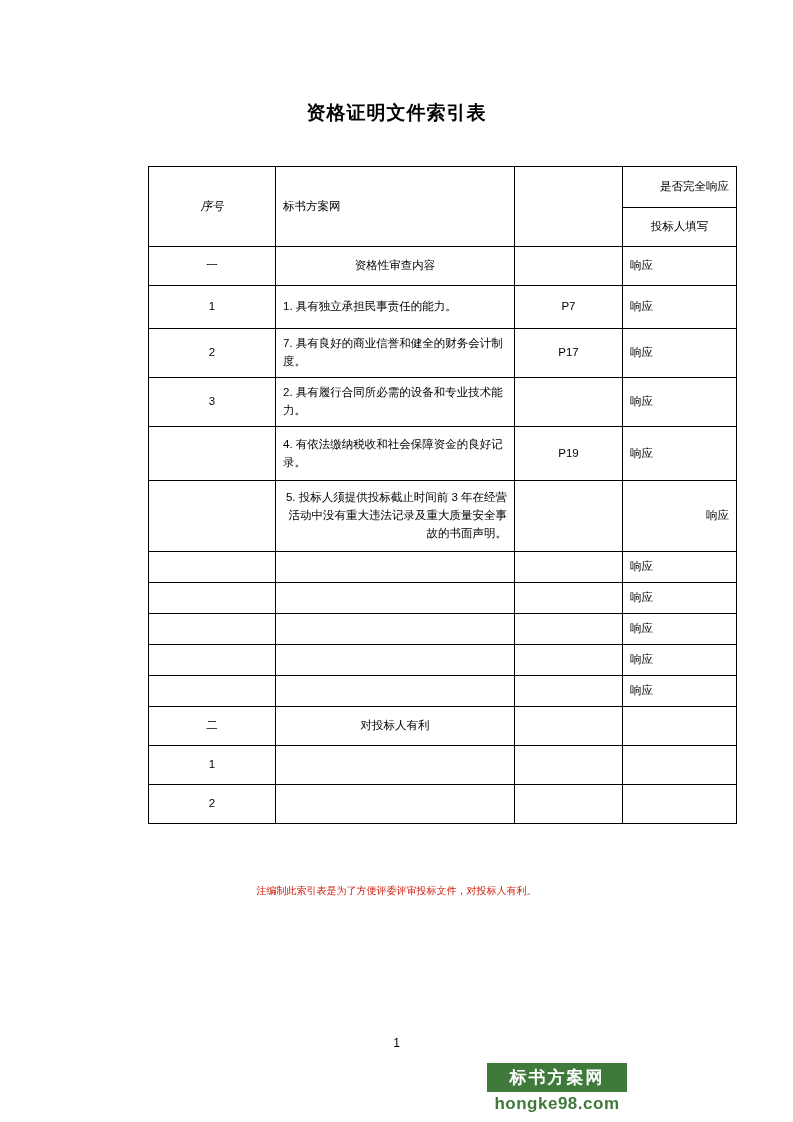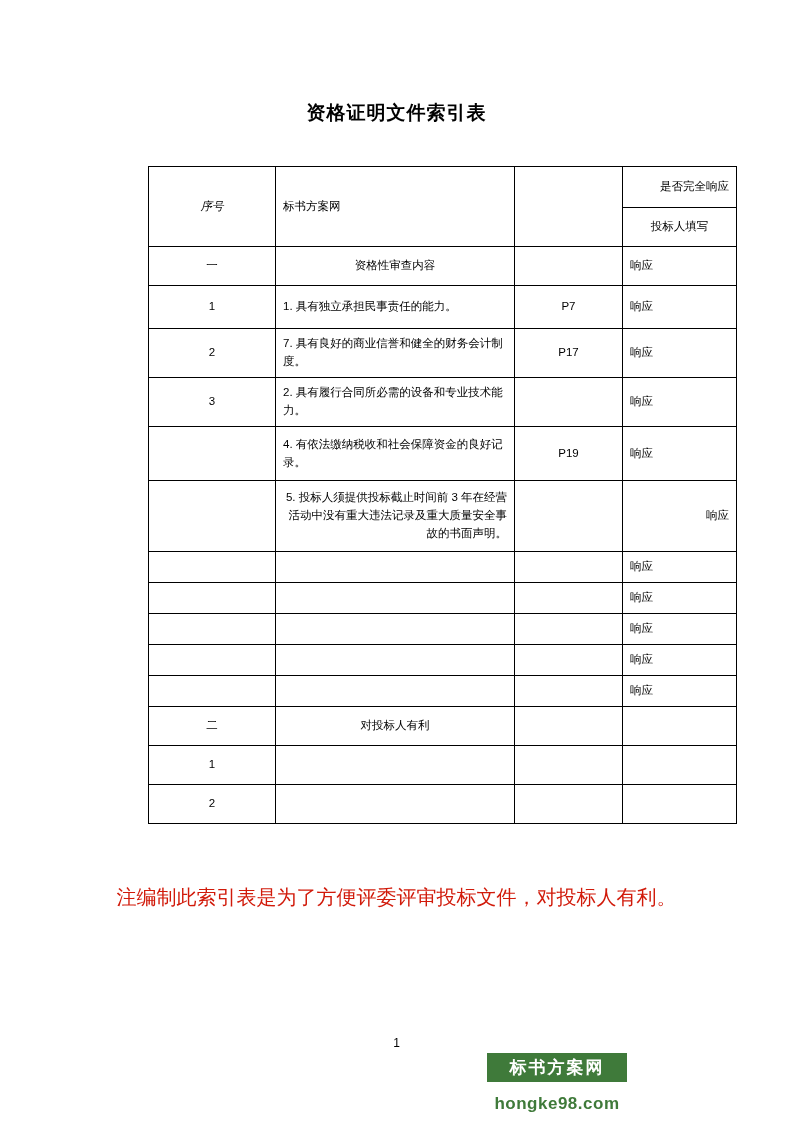--- a/index.html
+++ b/index.html
@@ -79,21 +79,21 @@
     text-align: center;
     font-family: "Liberation Sans", "DejaVu Sans", sans-serif;
   }
   .note {
     position: absolute;
     top: 884px;
     left: 0;
     width: 793px;
     text-align: center;
     color: #d11a0a;
-    font-size: 20px;
+    font-size: 10px;
     font-family: "Liberation Sans", "DejaVu Sans", sans-serif;
   }
   .footer-page {
     position: absolute;
     top: 1036px;
     left: 0;
     width: 793px;
     text-align: center;
     font-size: 12px;
     font-family: "Liberation Sans", "DejaVu Sans", sans-serif;
@@ -113,21 +113,21 @@
     font-weight: bold;
     letter-spacing: 2px;
     padding: 3px 0;
     display: block;
   }
   .wm-bot {
     color: #3f7a3a;
     font-size: 17px;
     font-weight: bold;
     display: block;
-    margin-top: 12px;
+    margin-top: 2px;
     letter-spacing: 0.5px;
   }
 </style>
 </head>
 <body>
 
 <div class="page">
 
   <div class="doc-title">资格证明文件索引表</div>
 

